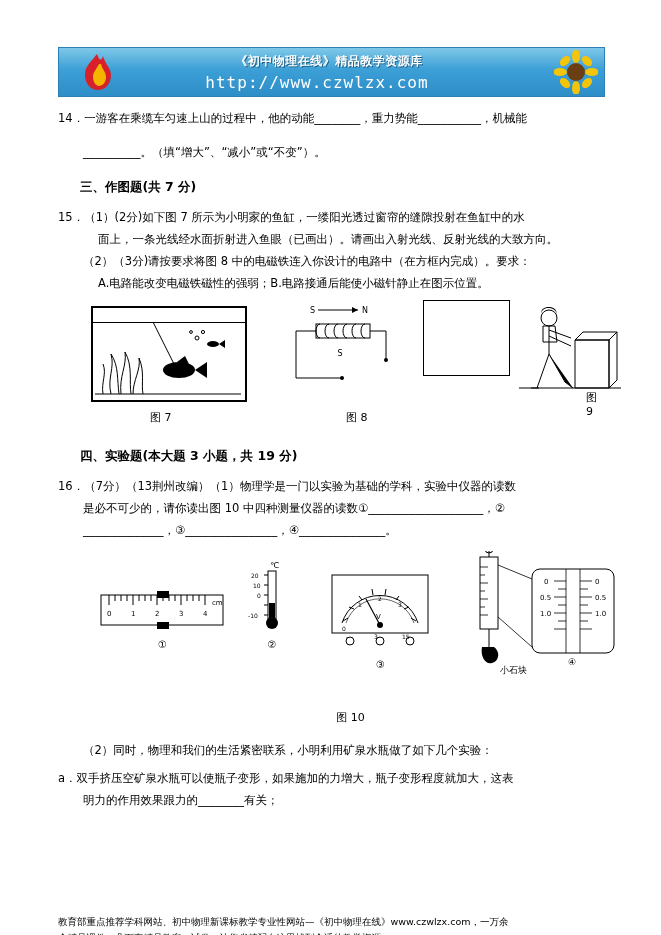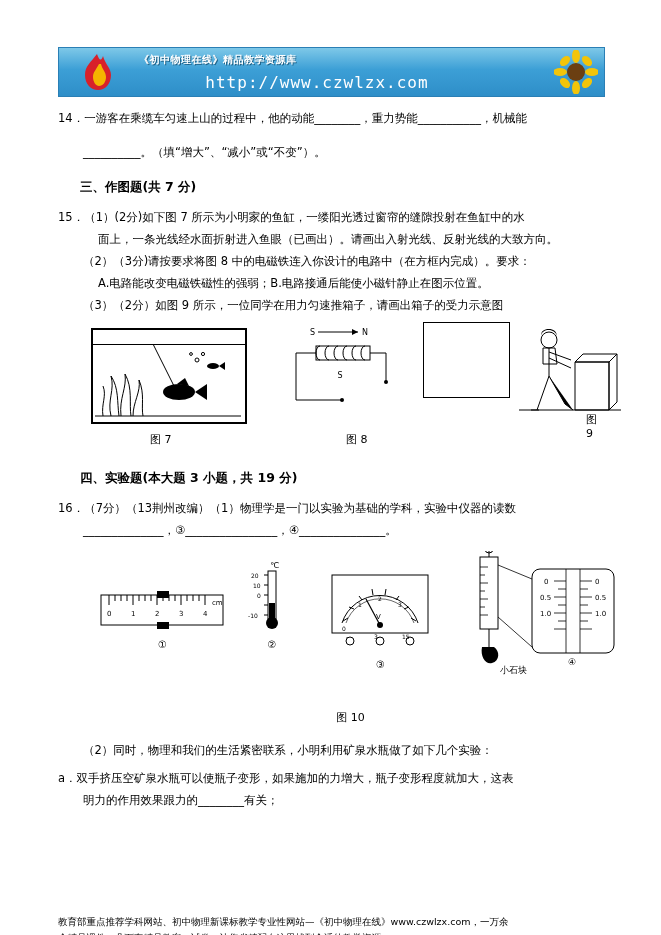--- a/index.html
+++ b/index.html
@@ -39,23 +39,24 @@
     left: 18px;
     top: 4px;
     width: 42px;
     height: 40px;
   }
   .banner .btext {
     position: absolute;
     left: 80px;
     top: 5px;
     width: 380px;
+    text-align: center;
     color: #ffffff;
     font-weight: bold;
-    font-size: 10px;
+    font-size: 12px;
     letter-spacing: 0.5px;
     text-shadow: 1px 1px 0 #1c5f85;
   }
   .banner .burl {
     position: absolute;
     left: 68px;
     top: 25px;
     width: 380px;
     text-align: center;
     color: #ffffff;
@@ -229,21 +230,20 @@
 
   <div class="para cn">14．一游客在乘缆车匀速上山的过程中，他的动能________，重力势能___________，机械能</div>
   <div class="para cn ind-2" style="margin-top:12px">__________。（填“增大”、“减小”或“不变”）。</div>
 
   <div class="sec-title cn">三、作图题(共 7 分)</div>
 
   <div class="para cn">15．（1）(2分)如下图 7 所示为小明家的鱼缸，一缕阳光透过窗帘的缝隙投射在鱼缸中的水</div>
   <div class="para cn ind-3" style="margin-top:0">面上，一条光线经水面折射进入鱼眼（已画出）。请画出入射光线、反射光线的大致方向。</div>
   <div class="para cn ind-2" style="margin-top:0">（2）（3分)请按要求将图 8 中的电磁铁连入你设计的电路中（在方框内完成）。要求：</div>
   <div class="para cn ind-3" style="margin-top:0">A.电路能改变电磁铁磁性的强弱；B.电路接通后能使小磁针静止在图示位置。</div>
-  <div class="para cn ind-2" style="margin-top:0">（3）（2分）如图 9 所示，一位同学在用力匀速推箱子，请画出箱子的受力示意图</div>
 
   <div class="figrow1">
 
     <div class="tank">
       <div class="waterline"></div>
       <svg width="150" height="90" viewBox="0 0 150 90">
 
         <path d="M18 86 C14 70, 22 60, 18 46 C26 58, 24 72, 26 86" fill="none" stroke="#000" stroke-width="1"></path>
         <path d="M28 86 C26 68, 34 58, 32 44 C40 58, 36 74, 38 86" fill="none" stroke="#000" stroke-width="1"></path>
         <path d="M40 86 C40 72, 48 62, 46 50 C52 64, 48 76, 50 86" fill="none" stroke="#000" stroke-width="1"></path>
@@ -312,20 +312,21 @@
       <path d="M36 58 L52 86 L60 92" stroke="#000" stroke-width="1"></path>
       <path d="M18 92 L26 92" stroke="#000" stroke-width="1"></path>
       <path d="M30 30 L42 30 L44 46 L30 46 Z" fill="none" stroke="#000" stroke-width="1"></path>
     </svg>
     <div class="cap9 cn">图 9</div>
   </div>
 
   <div class="sec-title cn" style="margin-top:22px">四、实验题(本大题 3 小题，共 19 分)</div>
 
   <div class="para cn">16．（7分）（13荆州改编）（1）物理学是一门以实验为基础的学科，实验中仪器的读数</div>
+  <div class="para cn ind-2" style="margin-top:0">是必不可少的，请你读出图 10 中四种测量仪器的读数①____________________，②</div>
   <div class="para cn ind-2" style="margin-top:0">______________，③________________，④_______________。</div>
 
   <div class="figrow2">
 
     <div class="ruler-wrap">
       <svg width="125" height="46" viewBox="0 0 125 46">
         <rect x="1" y="6" width="122" height="30" fill="none" stroke="#000" stroke-width="1"></rect>
         <g stroke="#000" stroke-width="1">
           <line x1="9" y1="6" x2="9" y2="16"></line>
             <line x1="15" y1="6" x2="15" y2="12"></line>

